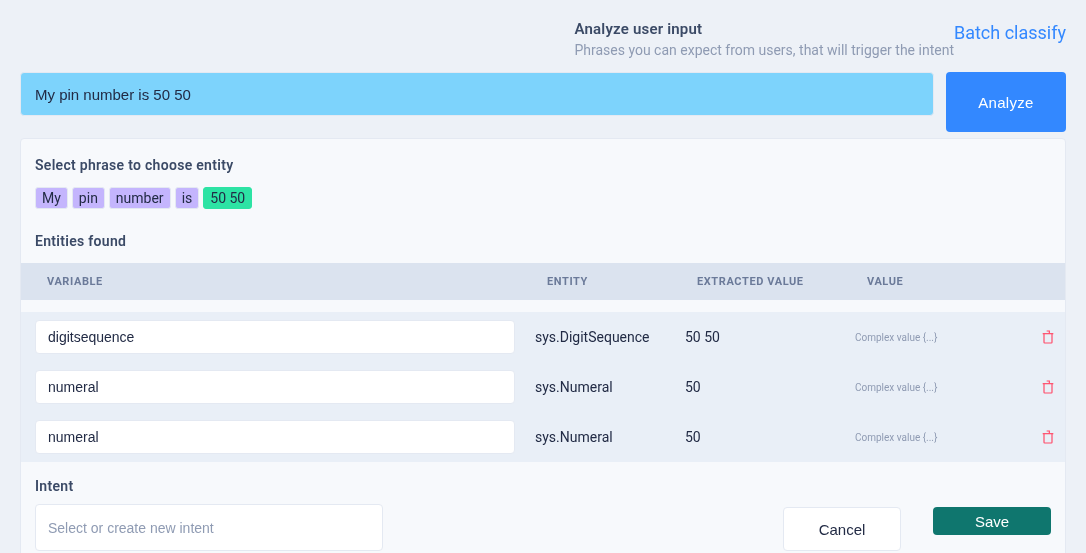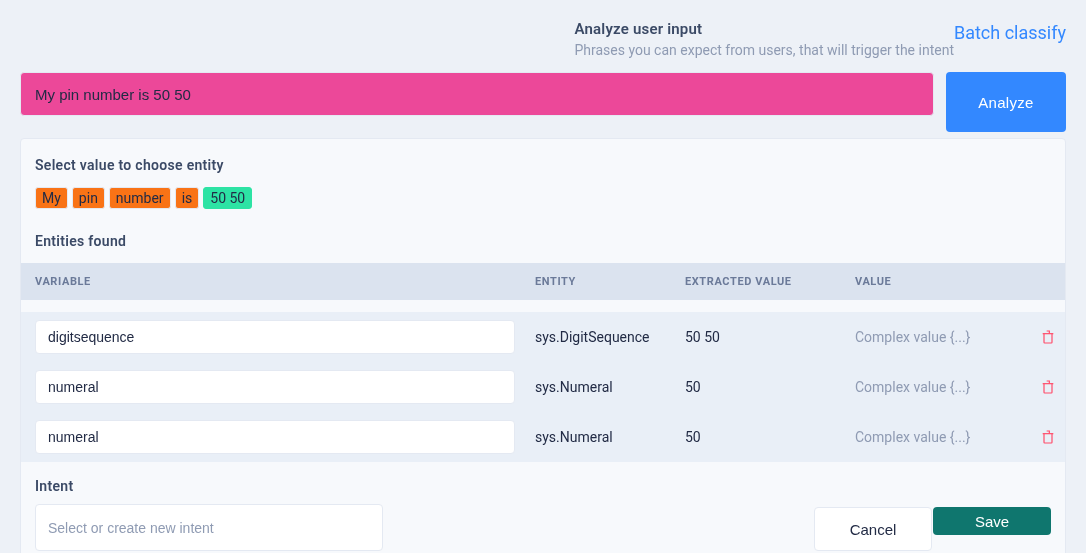--- a/index.html
+++ b/index.html
@@ -40,21 +40,21 @@
       margin-bottom: 0;
     }
     .main-input {
       flex: 1;
       height: 44px;
       border: 1px solid #e4e9f2;
       border-radius: 4px;
       padding: 0 14px;
       font-size: 15px;
       color: #222b45;
-      background: #ec4899;
+      background: #7dd3fc;
       outline: none;
     }
     .analyze-btn {
       width: 120px;
       height: 60px;
       background: #3388ff;
       color: #fff;
       border: none;
       border-radius: 4px;
       font-size: 15px;
@@ -82,21 +82,21 @@
     .tokens {
       display: flex;
       gap: 4px;
       flex-wrap: wrap;
     }
     .token {
       border: 1px solid #e4e9f2;
       border-radius: 3px;
       padding: 2px 6px;
       font-size: 14px;
-      background: #f97316;
+      background: #c4b5fd;
       color: #222b45;
       cursor: pointer;
     }
     .token.highlight {
       background: #2de3a4;
       border-color: #2de3a4;
       color: #222b45;
     }
     .entities-section {
       padding: 0;
@@ -105,21 +105,21 @@
       font-size: 14px;
       font-weight: 600;
       color: #3b4a66;
       letter-spacing: 0.3px;
       padding: 4px 14px 14px 14px;
     }
     .table-header {
       display: grid;
       grid-template-columns: 500px 150px 170px 170px 46px;
       background: #dbe3ef;
-      padding: 12px 14px;
+      padding: 12px 26px;
       font-size: 11px;
       font-weight: 700;
       letter-spacing: 0.6px;
       color: #6b7a99;
       text-transform: uppercase;
     }
     .table-body {
       background: #e9eff7;
       margin-top: 12px;
     }
@@ -138,21 +138,21 @@
       font-size: 14px;
       color: #222b45;
       background: #fff;
       outline: none;
     }
     .cell-text {
       font-size: 14px;
       color: #222b45;
     }
     .cell-muted {
-      font-size: 14px;
+      font-size: 10px;
       color: #8f9bb3;
     }
     .delete-icon {
       cursor: pointer;
       display: flex;
       justify-content: center;
       align-items: center;
     }
     .delete-icon svg {
       width: 16px;
@@ -183,21 +183,21 @@
       border-radius: 4px;
       padding: 0 12px;
       font-size: 14px;
       color: #222b45;
       background: #fff;
       outline: none;
     }
     .intent-input::placeholder { color: #8f9bb3; }
     .intent-buttons {
       display: flex;
-      gap: 1px;
+      gap: 32px;
     }
     .cancel-btn {
       width: 118px;
       height: 44px;
       background: #fff;
       border: 1px solid #e4e9f2;
       border-radius: 4px;
       font-size: 15px;
       color: #222b45;
       cursor: pointer;
@@ -225,21 +225,21 @@
   <div class="batch-link">Batch classify</div>
 </div>
 
 <div class="input-row">
   <input class="main-input" type="text" value="My pin number is 50 50" style="">
   <button class="analyze-btn">Analyze</button>
 </div>
 
 <div class="panel">
   <div class="phrase-section">
-    <div class="section-title">Select value to choose entity</div>
+    <div class="section-title">Select phrase to choose entity</div>
     <div class="tokens" id="tokens-container">
         <span class="token">My</span>
         <span class="token">pin</span>
         <span class="token">number</span>
         <span class="token">is</span>
         <span class="token highlight">50 50</span>
       </div>
   </div>
 
   <div class="entities-section">

